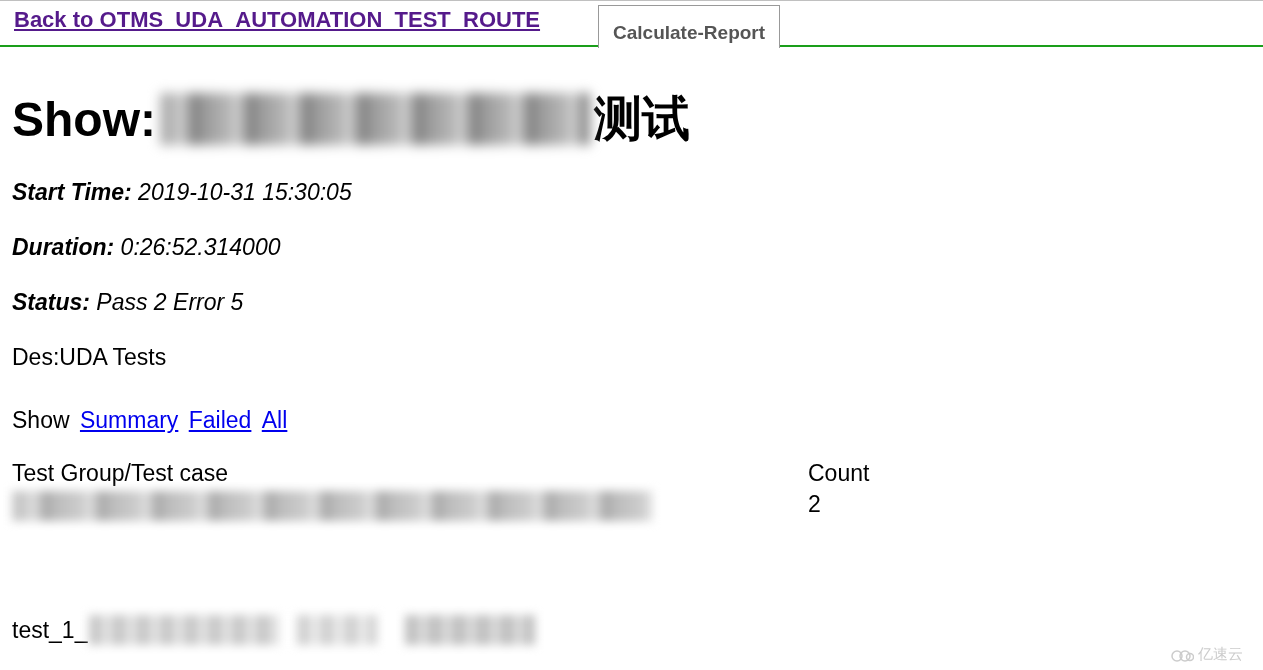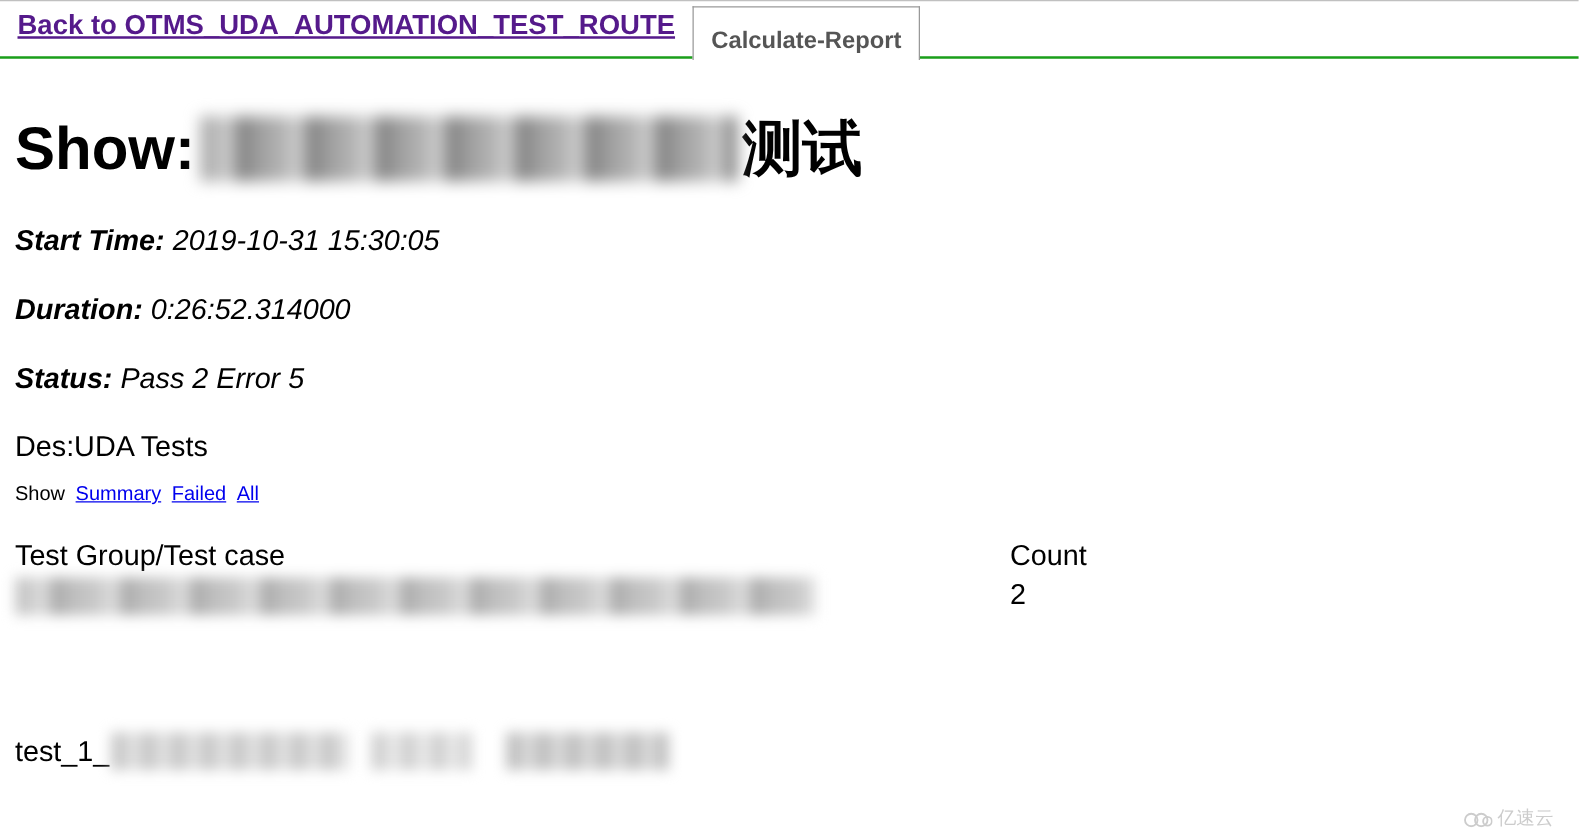--- a/index.html
+++ b/index.html
@@ -17,20 +17,21 @@
       position: relative;
     }
     .top-bar {
       border-top: 1px solid #c0c0c0;
       border-bottom: 2px solid #1a9e1a;
       padding: 0;
       display: flex;
       align-items: flex-start;
       position: relative;
       height: 47px;
+      gap: 44px;
     }
     .back-link {
       color: #551a8b;
       font-weight: bold;
       text-decoration: underline;
       font-size: 22px;
       padding: 6px 8px 0 14px;
       white-space: nowrap;
       display: inline-block;
     }
@@ -87,22 +88,22 @@
       font-weight: bold;
     }
     .info-value {
       font-weight: normal;
     }
     .des-line {
       margin-top: 28px;
       font-size: 23px;
     }
     .show-line {
-      margin-top: 16px;
-      font-size: 16px;
+      margin-top: 36px;
+      font-size: 23px;
     }
     .show-text {
       display: inline;
     }
     .filter-link {
       color: #0000ee;
       text-decoration: underline;
       margin-left: 4px;
     }
     .table-header {

